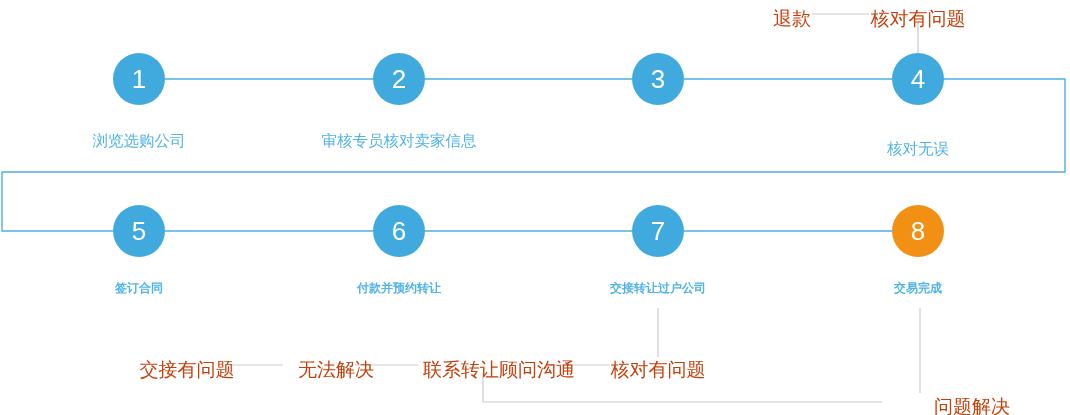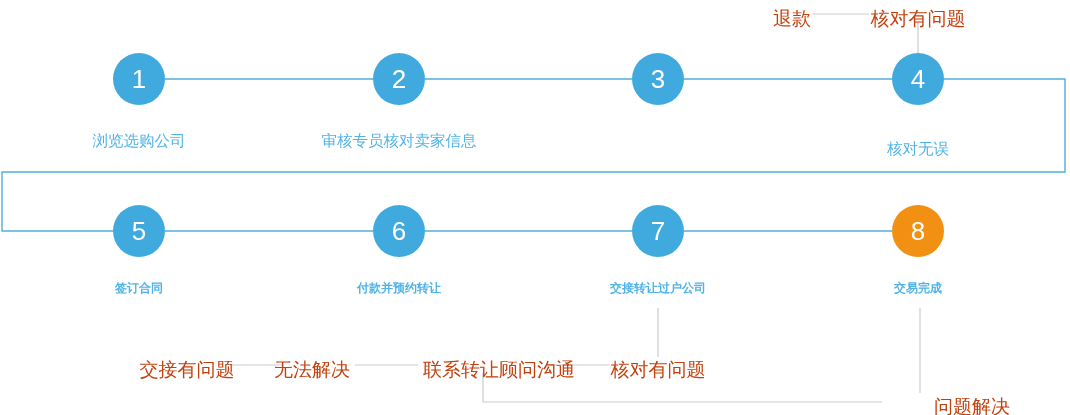--- a/index.html
+++ b/index.html
@@ -118,18 +118,18 @@
 
   <div class="node-label bottom" style="left:139px; top:280px;">签订合同</div>
   <div class="node-label bottom" style="left:399px; top:280px;">付款并预约转让</div>
   <div class="node-label bottom" style="left:658px; top:280px;">交接转让过户公司</div>
   <div class="node-label bottom" style="left:918px; top:280px;">交易完成</div>
 
   <div class="note" style="left:792px; top:6px;">退款</div>
   <div class="note" style="left:918px; top:6px;">核对有问题</div>
 
   <div class="note" style="left:187px; top:357px;">交接有问题</div>
-  <div class="note" style="left:312px; top:357px;">无法解决</div>
+  <div class="note" style="left:336px; top:357px;">无法解决</div>
   <div class="note" style="left:483px; top:357px;margin-left:16px;">联系转让顾问沟通</div>
   <div class="note" style="left:658px; top:357px;">核对有问题</div>
   <div class="note" style="left:972px; top:394px;">问题解决</div>
 
 </div>
 
 </body></html>

